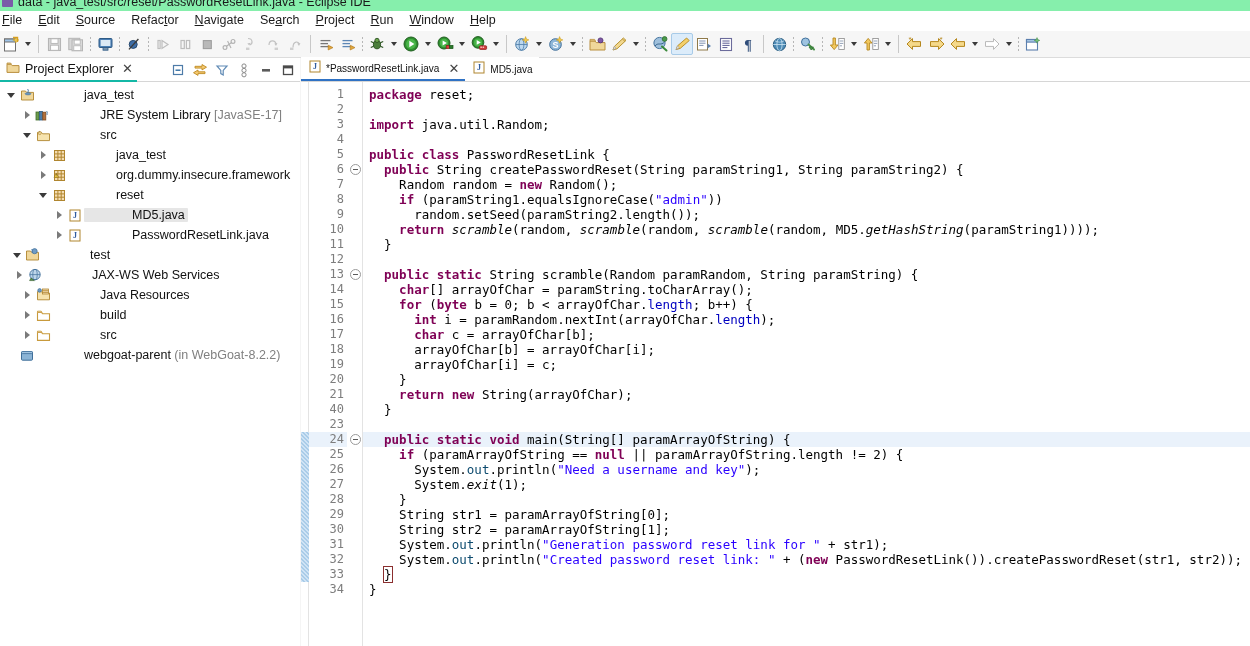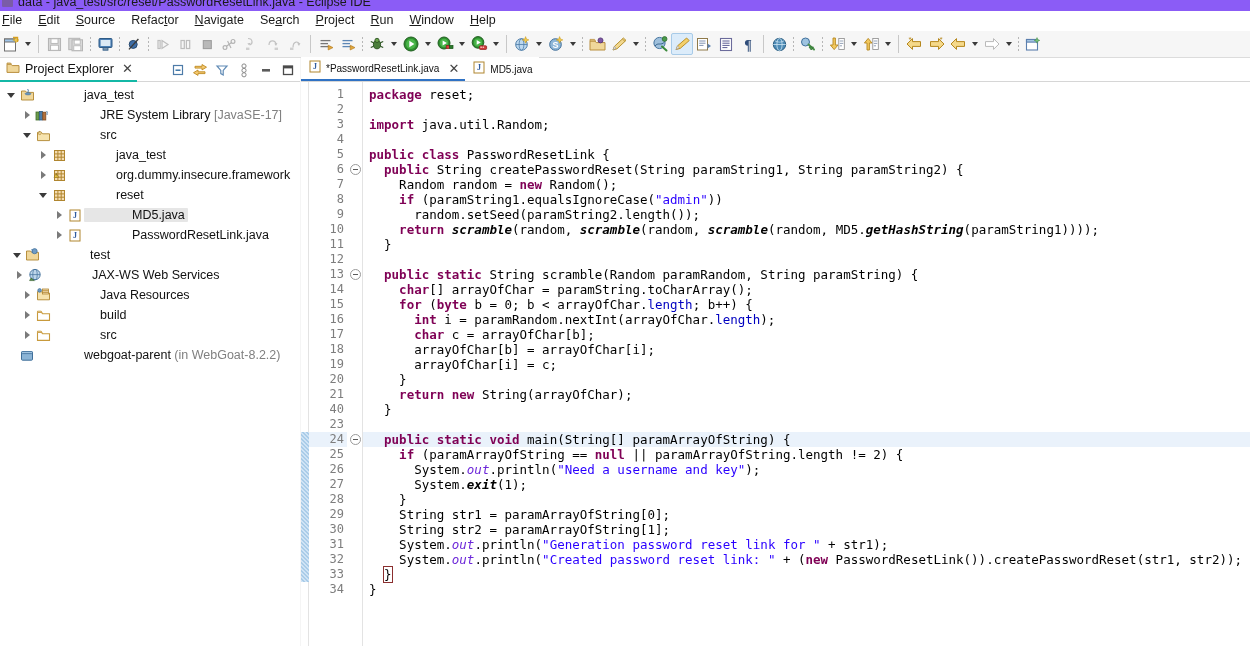--- a/index.html
+++ b/index.html
@@ -10,21 +10,21 @@
     background: #ffffff;
     font-family: "Liberation Sans", sans-serif;
     font-size: 12px;
     color: #000000;
   }
   #app { position: relative; width: 1250px; height: 646px; background: #f5f5f5; }
 
   
   .titlebar {
     position: absolute; top: 0; left: 0; width: 1250px; height: 11px;
-    background: #8b5cf6; overflow: hidden;
+    background: #86efac; overflow: hidden;
   }
   .titlebar-inner {
     position: absolute; left: 2px; top: -5px;
     display: flex; align-items: center; gap: 4px;
     white-space: nowrap;
   }
   .titlebar-icon {
     width: 12px; height: 12px; position: relative; display: inline-block;
   }
   .titlebar-icon::before {
@@ -185,22 +185,22 @@
     background: #eaf2fb;
     margin-left: -6px; padding-left: 6px;
     width: 949px;
   }
   .gutter .ln.current { background: #eaf2fb; }
 
   
   .kw  { color: #7f0055; font-weight: bold; }
   .str { color: #2a00ff; }
   .fld { color: #0000c0; }
-  .stm { font-style: italic; font-weight: bold; }
-  .stf { color: #6d28d9; font-style: italic; }
+  .stm { font-style: italic; }
+  .stf { color: #0c4a6e; }
   .plain { color: #000; }
   .bracketbox {
     border: 1px solid #8b2f2f; padding: 0 0px; margin: 0 -1px;
   }
 
   .fold-icon {
     position: absolute; left: 1px; width: 11px; height: 11px;
     border: 1px solid #9a9a9a; border-radius: 50%; background: #fff;
   }
   .fold-icon::after {

